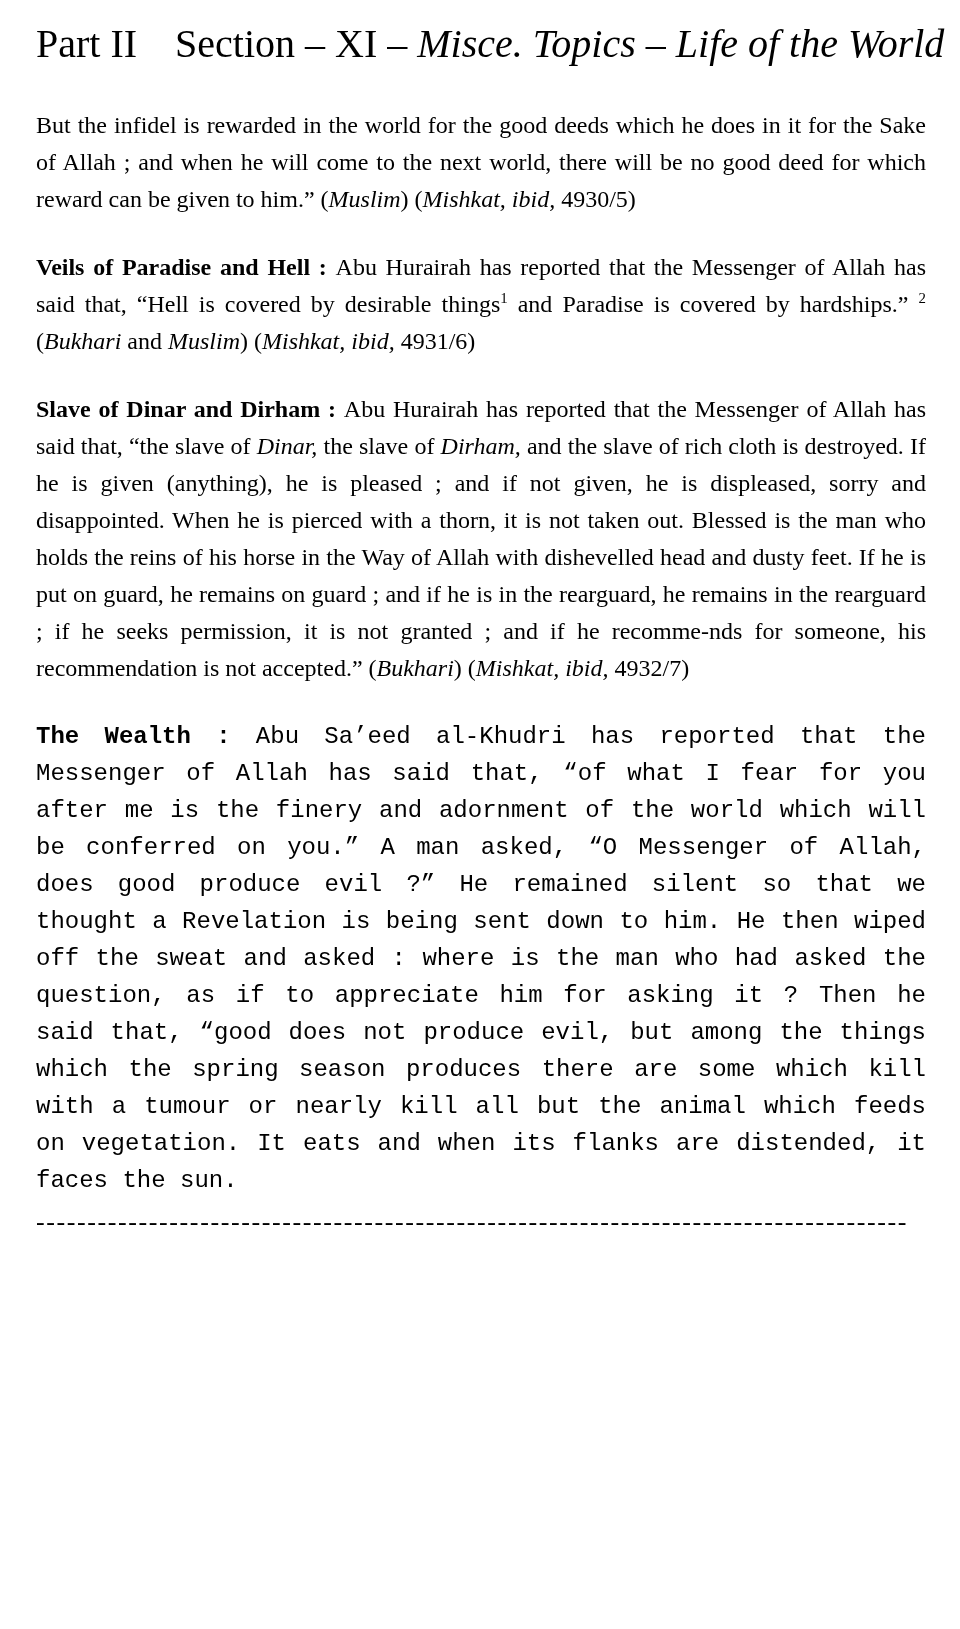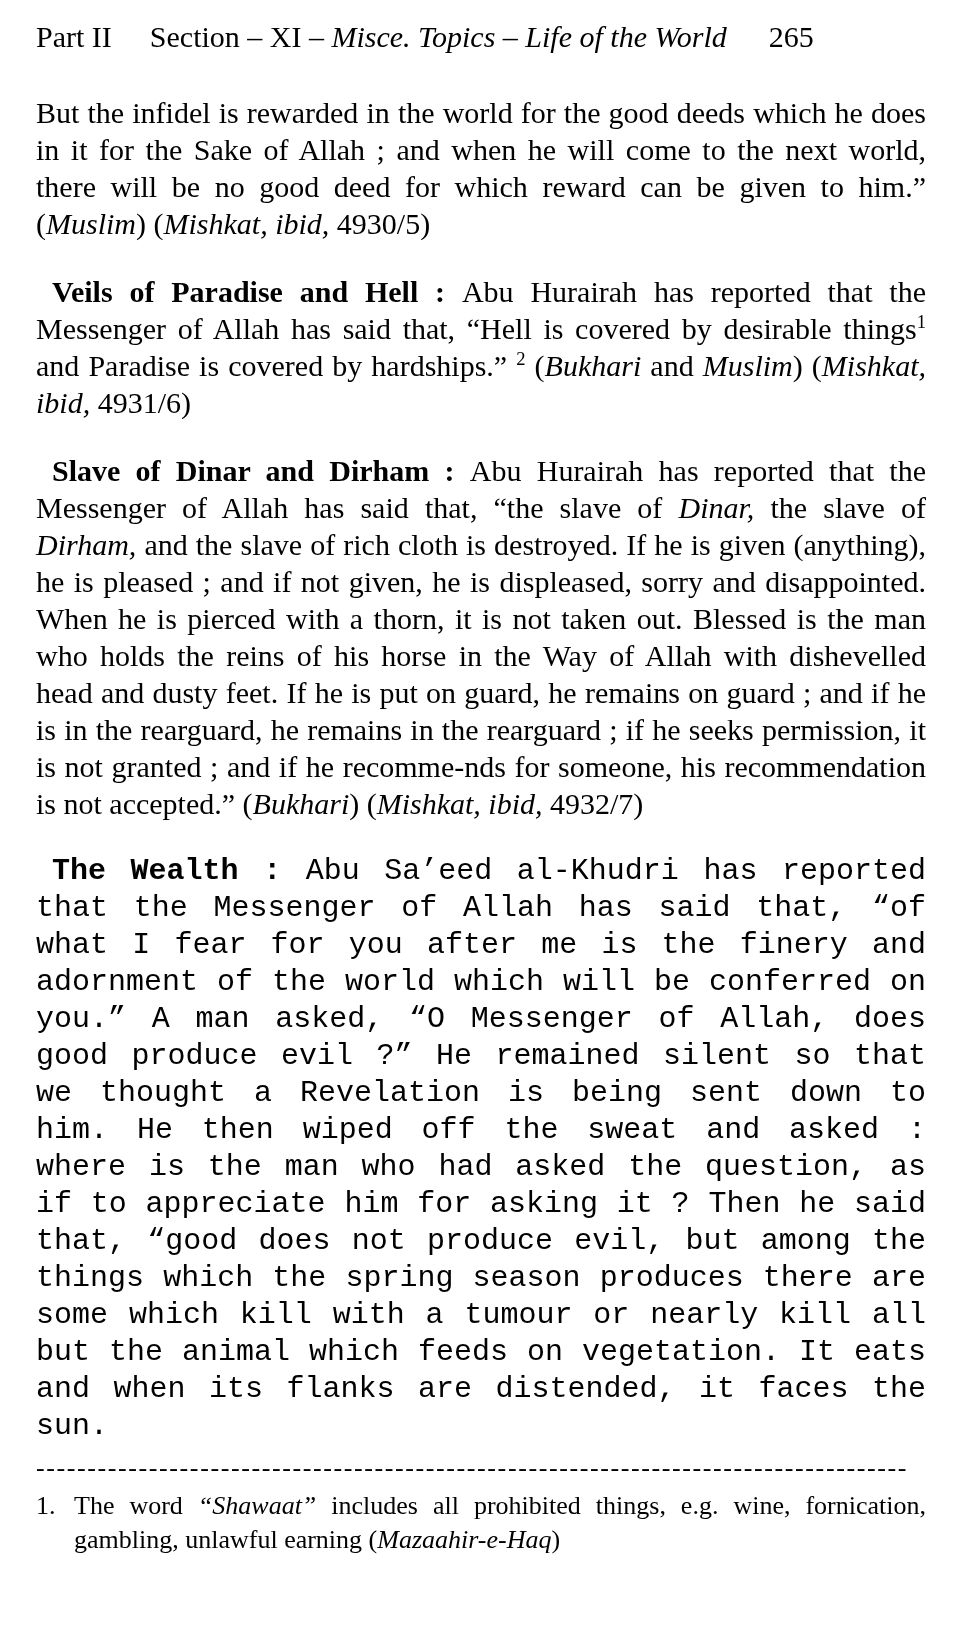--- a/index.html
+++ b/index.html
@@ -4,32 +4,32 @@
 <style>
   html, body { margin: 0; padding: 0; background: #ffffff; }
   body {
     width: 960px; height: 1629px;
     font-family: "Liberation Serif", serif;
     color: #000; overflow: hidden;
   }
   .page { padding: 20px 34px 0 36px; }
 
   .page-header {
-    font-size: 30px;
+    font-size: 40px;
     white-space: nowrap;
     margin-bottom: 40px;
   }
   .hdr-part { margin-right: 38px; }
   .hdr-section { margin-right: 42px; }
 
   .i { font-style: italic; }
-  .b { font-weight: bold; margin-left: 16px; }
+  .b { font-weight: bold; }
 
   .para {
-    font-size: 30px;
+    font-size: 24px;
     line-height: 37px;
     text-align: justify;
     margin: 0 0 31px 0;
   }
   .para sup, .footnote sup {
     font-size: 0.62em;
     line-height: 0;
     vertical-align: super;
   }
   .para.last { margin-bottom: 8px; font-family: Liberation Mono, monospace; }
@@ -63,18 +63,15 @@
   <main class="page-body">
     <p class="para"><span>But the infidel is rewarded in the world for the good deeds which he does in it for the Sake of Allah ; and when he will come to the next world, there will be no good deed for which reward can be given to him.” (</span><span class="i">Muslim</span><span>) (</span><span class="i">Mishkat, ibid,</span><span> 4930/5)</span></p>
     <p class="para"><span class="b">Veils of Paradise and Hell : </span><span>Abu Hurairah has reported that the Messenger of Allah has said that, “Hell is covered by desirable things</span><sup>1</sup><span> and Paradise is covered by hardships.” </span><sup>2</sup><span> (</span><span class="i">Bukhari</span><span> and </span><span class="i">Muslim</span><span>) (</span><span class="i">Mishkat, ibid,</span><span> 4931/6)</span></p>
     <p class="para"><span class="b">Slave of Dinar and Dirham : </span><span>Abu Hurairah has reported that the Messenger of Allah has said that, “the slave of </span><span class="i">Dinar,</span><span> the slave of </span><span class="i">Dirham,</span><span> and the slave of rich cloth is destroyed. If he is given (anything), he is pleased ; and if not given, he is displeased, sorry and disappointed. When he is pierced with a thorn, it is not taken out. Blessed is the man who holds the reins of his horse in the Way of Allah with dishevelled head and dusty feet. If he is put on guard, he remains on guard ; and if he is in the rearguard, he remains in the rearguard ; if he seeks permission, it is not granted ; and if he recomme-nds for someone, his recommendation is not accepted.” (</span><span class="i">Bukhari</span><span>) (</span><span class="i">Mishkat, ibid,</span><span> 4932/7)</span></p>
     <p class="para last"><span class="b">The Wealth : </span><span>Abu Sa’eed al-Khudri has reported that the Messenger of Allah has said that, “of what I fear for you after me is the finery and adornment of the world which will be conferred on you.” A man asked, “O Messenger of Allah, does good produce evil ?” He remained silent so that we thought a Revelation is being sent down to him. He then wiped off the sweat and asked : where is the man who had asked the question, as if to appreciate him for asking it ? Then he said that, “good does not produce evil, but among the things which the spring season produces there are some which kill with a tumour or nearly kill all but the animal which feeds on vegetation. It eats and when its flanks are distended, it faces the sun.</span></p>
   </main>
 
   <div class="separator">--------------------------------------------------------------------------------------------------------------------</div>
 
   <section class="footnotes">
-    <div class="footnote">
-      <span class="fn-num">1.</span><span class="fn-text"><span>The word </span><span class="i">“Shawaat”</span><span> includes all prohibited things, e.g. wine, fornication, gambling, unlawful earning (</span><span class="i">Mazaahir-e-Haq</span><span>)</span></span>
-    </div>
   </section>
 
 </div>
 
 </body></html>

